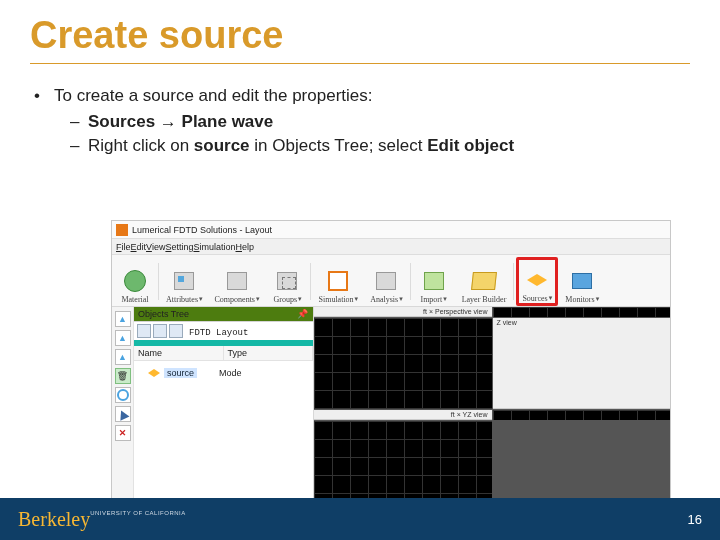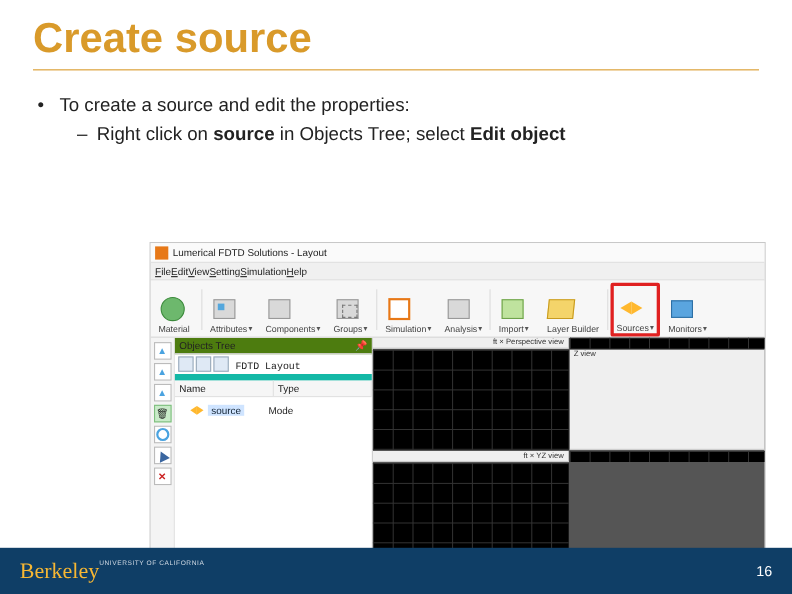--- a/index.html
+++ b/index.html
@@ -29,21 +29,21 @@
   .bullets .b1 { position:relative; padding-left:20px; margin-bottom:6px; }
   .bullets .b1::before { content:"•"; position:absolute; left:0; top:0; }
   .bullets .b2 { position:relative; padding-left:54px; margin-top:4px; }
   .bullets .b2::before { content:"–"; position:absolute; left:36px; top:0; }
   .bold { font-weight: bold; }
   .arrow { font-family: Arial; }
 
   
   .app {
     position: absolute;
-    left: 136px; top: 220px;
+    left: 111px; top: 220px;
     width: 560px; height: 292px;
     border: 1px solid #c8c8c8;
     background: #f3f3f3;
     font-size: 9px;
     color: #222;
   }
   .app-titlebar {
     height: 18px; background: #fafafa;
     border-bottom: 1px solid #ddd;
     display: flex; align-items: center;
@@ -64,25 +64,26 @@
   .app-toolbar {
     height: 52px; background: #f7f7f7;
     border-bottom: 1px solid #d8d8d8;
     display: flex; align-items: stretch;
     padding: 2px 2px 0 2px;
     gap: 2px;
     position: relative;
   }
   .tb-group {
     display: flex; flex-direction: column;
-    justify-content: flex-end;
+    align-items: center; justify-content: flex-end;
     padding: 2px 4px 1px 4px;
     border: 1px solid transparent;
     border-radius: 2px;
     min-width: 42px;
+    font-family: Liberation Serif, serif;
   }
   .tb-group .ic { width: 26px; height: 26px; display:flex; align-items:center; justify-content:center; }
   .tb-group .lbl { font-size: 8px; color: #444; margin-top: 1px; white-space: nowrap; }
   .tb-sep { width:1px; background:#dcdcdc; margin: 6px 0; }
   .tb-highlight {
     border: 3px solid #e02020;
     border-radius: 2px;
     padding: 0 3px;
   }
 
@@ -175,20 +176,25 @@
   .footer .pagenum{font-size:13px;}
 </style>
 </head>
 <body>
 
 <div class="slide-title">Create source</div>
 <hr class="title-rule">
 
 <div class="bullets">
   <div class="b1">To create a source and edit the properties:</div>
+  <div class="b2">
+    <span class="bold">Sources</span>
+    <span class="bold arrow">→</span>
+    <span class="bold">Plane wave</span>
+  </div>
   <div class="b2">
     <span>Right click on </span><span class="bold">source</span><span> in Objects Tree; select </span><span class="bold">Edit object</span>
   </div>
 </div>
 
 <div class="app">
 
   <div class="app-titlebar">
     <span class="logo"></span>
     <span>Lumerical FDTD Solutions - Layout</span>

